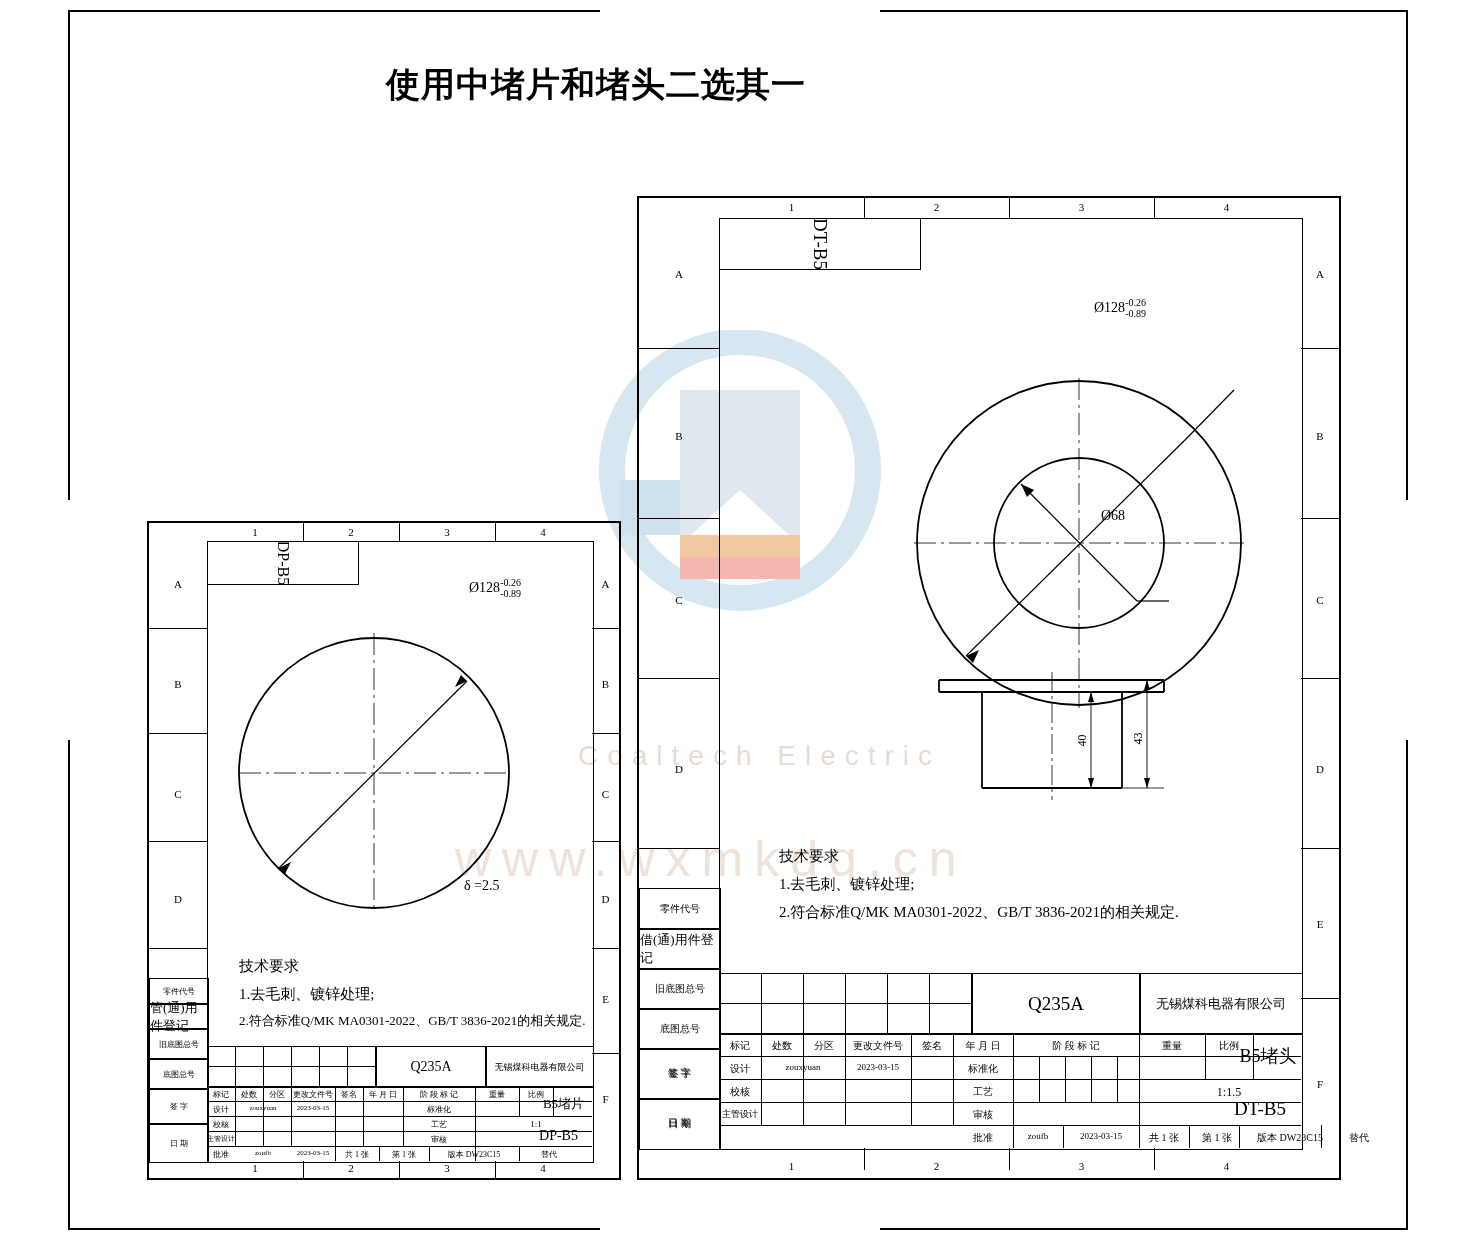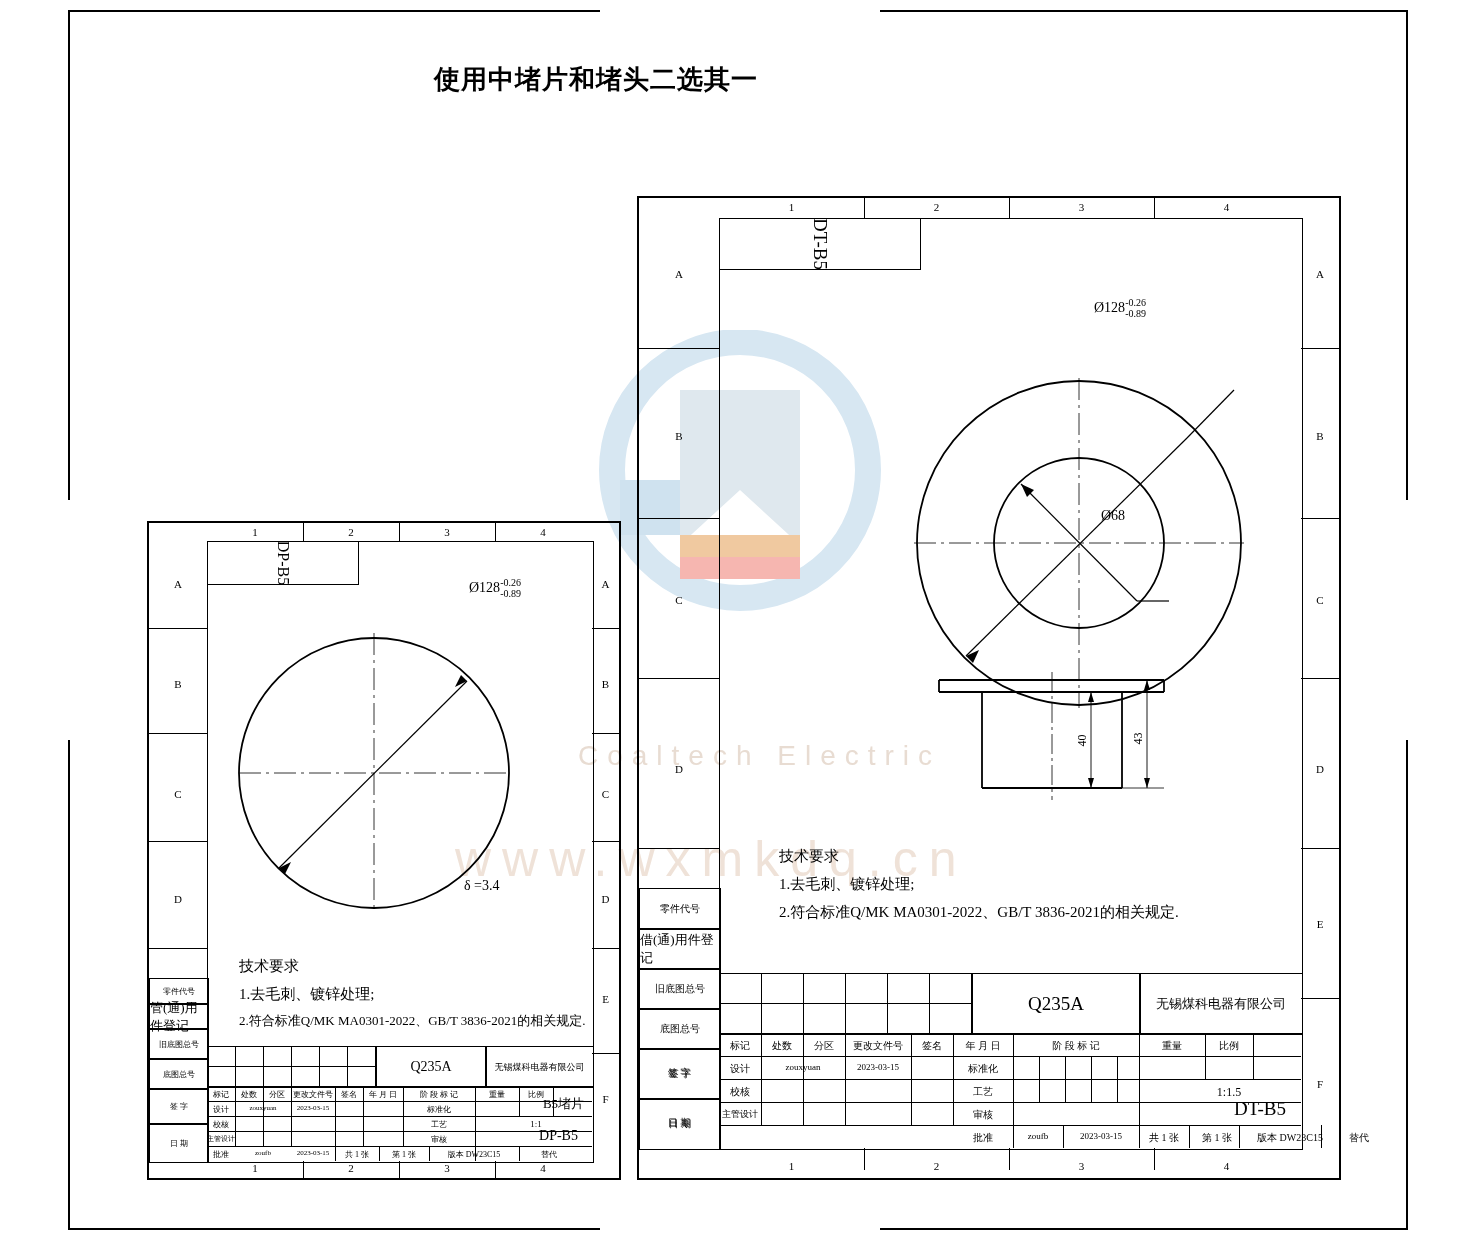--- a/index.html
+++ b/index.html
@@ -4,21 +4,21 @@
 <style>
   html,body{margin:0;padding:0;background:#ffffff;}
   body{width:1476px;height:1241px;position:relative;font-family:"Liberation Serif",serif;color:#000;}
   .page{position:absolute;inset:0;}
 
   
   .cropline{position:absolute;background:#000;}
 
   .title-main{
     position:absolute;left:0;top:62px;width:1192px;text-align:center;
-    font-family:"Liberation Serif",serif;font-size:26px;font-weight:700;letter-spacing:1px;
+    font-family:"Liberation Serif",serif;font-size:34px;font-weight:700;letter-spacing:1px;
   }
 
   
   .sheet{position:absolute;border:2px solid #000;background:transparent;}
   .sheet .inner{position:absolute;border:1px solid #000;}
   .zone{position:absolute;font-size:11px;text-align:center;}
   .vline{position:absolute;background:#000;width:1px;}
   .hline{position:absolute;background:#000;height:1px;}
 
   .rot90{transform:rotate(-90deg);transform-origin:50% 50%;}
@@ -138,21 +138,21 @@
 
       <line x1="70" y1="295" x2="258" y2="108" stroke="#000" stroke-width="1.2"></line>
       <polygon points="70,295 82,289 76,301" fill="#000"></polygon>
       <polygon points="258,108 246,114 252,102" fill="#000"></polygon>
     </svg>
 
     <div class="lbl" style="left:320px;top:55px;">
       <span>Ø128</span><span class="tolnum"><span>-0.26</span><br><span>-0.89</span></span>
     </div>
 
-    <div class="lbl" style="left:315px;top:355px;">δ =3.4</div>
+    <div class="lbl" style="left:315px;top:355px;">δ =2.5</div>
 
     <div class="tech" style="left:90px;top:430px;">
       <div>技术要求</div>
       <div>1.去毛刺、镀锌处理;</div>
       <div style="font-size:13px;">2.符合标准Q/MK MA0301-2022、GB/T 3836-2021的相关规定.</div>
     </div>
 
     <div class="partbox" style="left:58px;top:523px;width:385px;height:115px;border:none;"></div>
 
     <div class="partbox" style="left:58px;top:523px;width:168px;height:40px;"></div>
@@ -425,18 +425,21 @@
     <div class="zone" style="left:500px;top:933px;width:50px;font-size:10px;">共 1 张</div>
     <div class="zone" style="left:550px;top:933px;width:56px;font-size:10px;">第 1 张</div>
     <div class="zone" style="left:600px;top:933px;width:102px;font-size:10px;">版本 DW23C15</div>
     <div class="zone" style="left:690px;top:933px;width:60px;font-size:10px;">替代</div>
     <div class="vline" style="left:550px;top:927px;height:23px;"></div>
     <div class="vline" style="left:600px;top:927px;height:23px;"></div>
     <div class="vline" style="left:682px;top:927px;height:23px;"></div>
 
     <div class="zone" style="left:566px;top:887px;width:48px;font-size:12px;">1:1.5</div>
 
+    <div class="partbox" style="left:500px;top:835px;width:162px;height:46px;border:none;">
+      <span style="font-size:18px;position:relative;left:48px;">B5堵头</span>
+    </div>
     <div class="partbox" style="left:500px;top:895px;width:162px;height:32px;border:none;">
       <span style="font-size:19px;position:relative;left:40px;">DT-B5</span>
     </div>
   </div>
 
 </div>
 
 </body></html>

